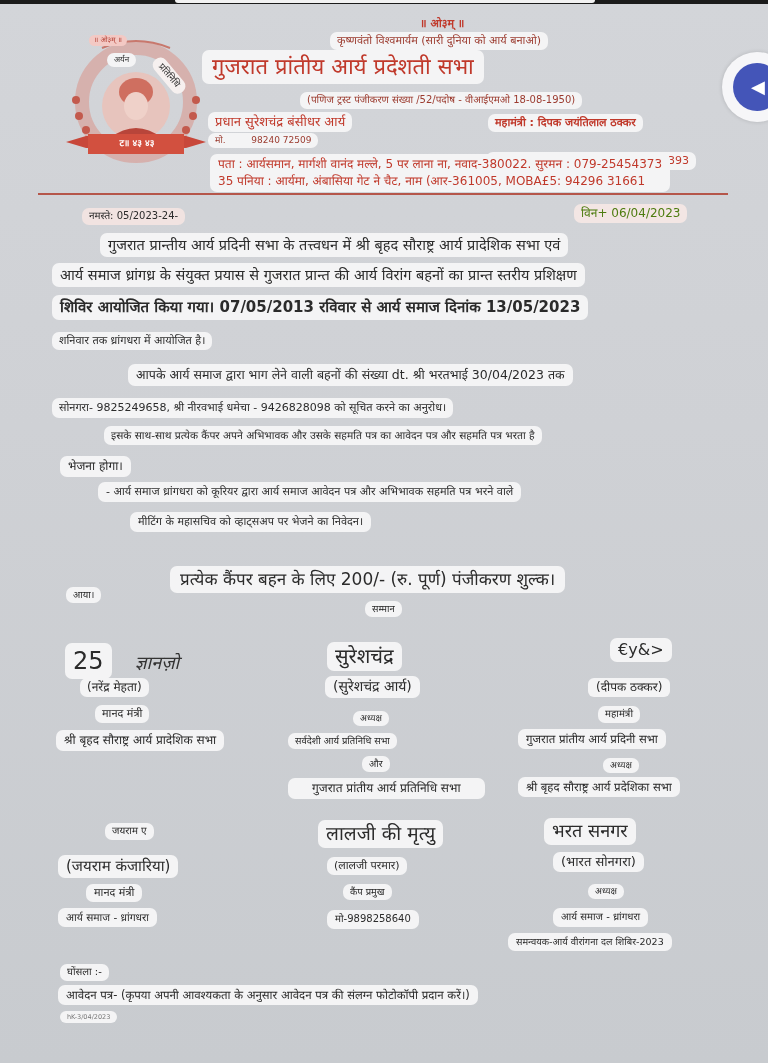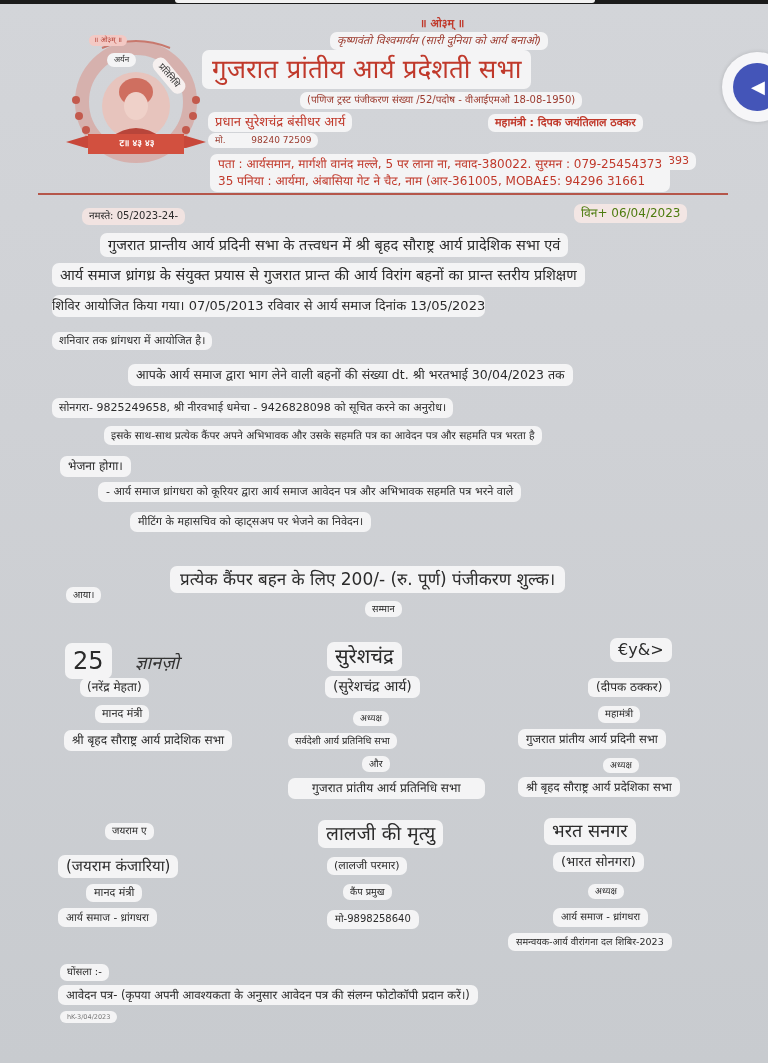--- a/index.html
+++ b/index.html
@@ -37,22 +37,22 @@
 </style>
 </head>
 <body>
 
 <div class="page">
   <div class="topbar">
       <div class="notch"></div>
     </div>
 
   <div class="om">॥ ओ३म् ॥</div>
-  <div class="chip" style="left:330px;top:32px;font-size:11px;color:#9b3a2e;font-style:italic;">कृष्णवंतो विश्वमार्यम (सारी दुनिया को आर्य बनाओ)</div>
-  <div class="chip red" style="left:202px;top:50px;font-size:26px;padding:3px 10px;">गुजरात प्रांतीय आर्य प्रदेशती सभा</div>
+  <div class="chip" style="left:330px;top:32px;font-size:11px;color:#9b3a2e;">कृष्णवंतो विश्वमार्यम (सारी दुनिया को आर्य बनाओ)</div>
+  <div class="chip red" style="left:202px;top:50px;font-size:22px;padding:3px 10px;">गुजरात प्रांतीय आर्य प्रदेशती सभा</div>
   <div class="chip" style="left:300px;top:92px;font-size:10px;color:#9b3a2e;">(पणिज ट्रस्ट पंजीकरण संख्या /52/पदोष - वीआईएमओ 18-08-1950)</div>
 
   <div class="chip red" style="left:208px;top:112px;font-size:13px;">प्रधान सुरेशचंद्र बंसीधर आर्य</div>
   <div class="chip" style="left:208px;top:133px;font-size:9px;color:#9b3a2e;">
     <span>मो.</span>&nbsp;&nbsp;&nbsp;&nbsp;&nbsp;&nbsp;&nbsp;&nbsp;
     <span>98240 72509</span>
   </div>
 
   <div class="chip red" style="left:488px;top:114px;font-size:11px;font-weight:bold;">महामंत्री : दिपक जयंतिलाल ठक्कर</div>
   <div class="chip red" style="left:486px;top:133px;font-size:11px;margin-top:19px;">
@@ -94,42 +94,42 @@
 
   <div class="fab">
     <div class="inner">◀</div>
   </div>
 
   <div class="chip" style="left:82px;top:208px;font-size:10px;background:#f1e3e1;">नमस्ते: 05/2023-24-</div>
   <div class="chip" style="left:574px;top:204px;font-size:12px;color:#4d7c0f;background:#f3e6e4;">विन+ 06/04/2023</div>
 
   <div class="chip" style="left:100px;top:233px;font-size:14.5px;padding:3px 8px;">गुजरात प्रान्तीय आर्य प्रदिनी सभा के तत्त्वधन में श्री बृहद सौराष्ट्र आर्य प्रादेशिक सभा एवं</div>
   <div class="chip" style="left:52px;top:263px;font-size:14.5px;padding:3px 8px;">आर्य समाज ध्रांगध्र के संयुक्त प्रयास से गुजरात प्रान्त की आर्य विरांग बहनों का प्रान्त स्तरीय प्रशिक्षण</div>
-  <div class="chip" style="left:52px;top:295px;font-size:13px;padding:3px 0;">शिविर आयोजित किया गया। 07/05/2013 रविवार से आर्य समाज दिनांक 13/05/2023</div>
+  <div class="chip" style="left:52px;top:295px;font-size:15px;padding:3px 8px;font-weight:bold;">शिविर आयोजित किया गया। 07/05/2013 रविवार से आर्य समाज दिनांक 13/05/2023</div>
   <div class="chip" style="left:52px;top:332px;font-size:11px;">शनिवार तक ध्रांगधरा में आयोजित है।</div>
 
   <div class="chip" style="left:128px;top:364px;font-size:12.5px;padding:3px 8px;">आपके आर्य समाज द्वारा भाग लेने वाली बहनों की संख्या dt. श्री भरतभाई 30/04/2023 तक</div>
   <div class="chip" style="left:52px;top:398px;font-size:11px;padding:3px 7px;">सोनगरा- 9825249658, श्री नीरवभाई धमेचा - 9426828098 को सूचित करने का अनुरोध।</div>
 
   <div class="chip" style="left:104px;top:426px;font-size:10.5px;padding:3px 7px;">इसके साथ-साथ प्रत्येक कैंपर अपने अभिभावक और उसके सहमति पत्र का आवेदन पत्र और सहमति पत्र भरता है</div>
   <div class="chip" style="left:60px;top:456px;font-size:12px;padding:3px 8px;">भेजना होगा।</div>
 
   <div class="chip" style="left:98px;top:482px;font-size:11px;padding:3px 8px;">- आर्य समाज ध्रांगधरा को कूरियर द्वारा आर्य समाज आवेदन पत्र और अभिभावक सहमति पत्र भरने वाले</div>
   <div class="chip" style="left:130px;top:512px;font-size:11px;padding:3px 8px;">मीटिंग के महासचिव को व्हाट्सअप पर भेजने का निवेदन।</div>
 
   <div class="chip" style="left:170px;top:538px;font-size:17px;padding:3px 10px;margin-top:28px;">प्रत्येक कैंपर बहन के लिए 200/- (रु. पूर्ण) पंजीकरण शुल्क।</div>
   <div class="chip" style="left:66px;top:576px;font-size:9.5px;margin-top:11px;">आया।</div>
 
   <div class="chip" style="left:365px;top:601px;font-size:9.5px;">सम्मान</div>
 
   <div class="chip" style="left:65px;top:643px;font-size:24px;padding:3px 8px;">25</div>
   <div class="sig" style="left:135px;top:650px;font-size:18px;">ज्ञानज़ो</div>
   <div class="chip" style="left:80px;top:678px;font-size:12px;">(नरेंद्र मेहता)</div>
   <div class="chip" style="left:95px;top:705px;font-size:11px;">मानद मंत्री</div>
-  <div class="chip" style="left:64px;top:730px;font-size:12px;padding:3px 8px;">श्री बृहद सौराष्ट्र आर्य प्रादेशिक सभा</div>
+  <div class="chip" style="left:56px;top:730px;font-size:12px;padding:3px 8px;">श्री बृहद सौराष्ट्र आर्य प्रादेशिक सभा</div>
 
   <div class="chip" style="left:327px;top:642px;font-size:20px;padding:2px 8px;">सुरेशचंद्र</div>
   <div class="chip" style="left:325px;top:676px;font-size:14px;padding:2px 8px;">(सुरेशचंद्र आर्य)</div>
   <div class="chip" style="left:353px;top:711px;font-size:9px;">अध्यक्ष</div>
   <div class="chip" style="left:288px;top:733px;font-size:9.5px;">सर्वदेशी आर्य प्रतिनिधि सभा</div>
   <div class="chip" style="left:362px;top:756px;font-size:9.5px;">और</div>
   <div class="chip" style="left:288px;top:778px;font-size:12px;padding:3px 24px;">गुजरात प्रांतीय आर्य प्रतिनिधि सभा</div>
 
   <div class="chip" style="left:610px;top:638px;font-size:16px;padding:2px 8px;">€y&amp;&gt;</div>
   <div class="chip" style="left:588px;top:678px;font-size:12px;padding:2px 8px;border-radius:6px;">(दीपक ठक्कर)</div>

